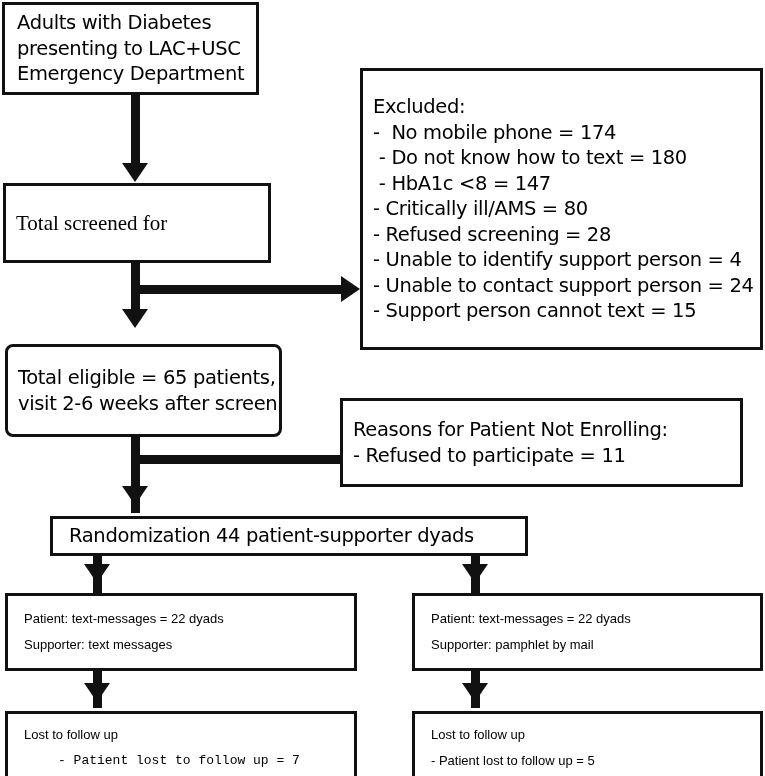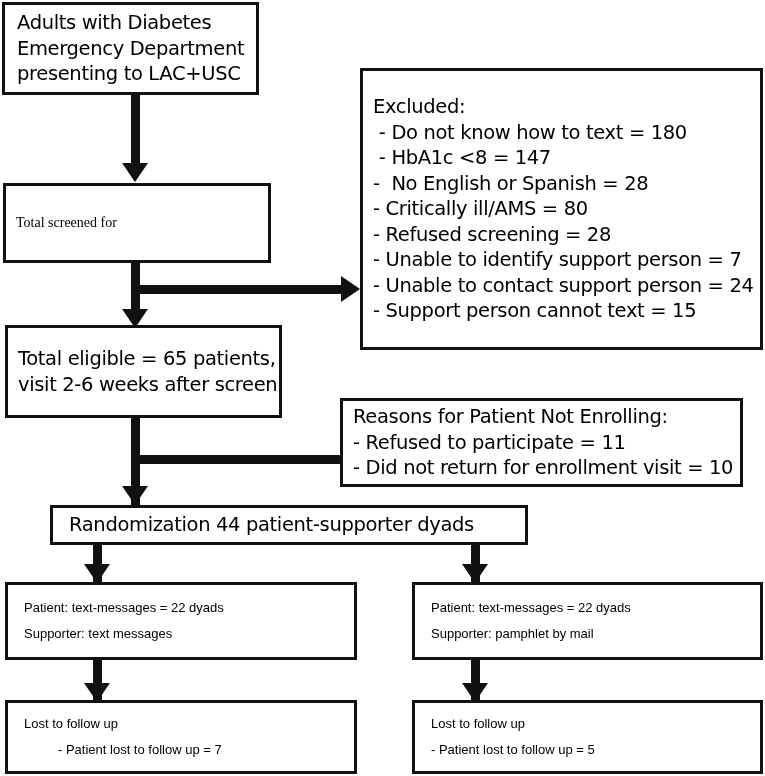--- a/index.html
+++ b/index.html
@@ -10,28 +10,28 @@
 
   .box{position:absolute;box-sizing:border-box;background:#fff;
        border:3px solid #111;display:flex;flex-direction:column;
        justify-content:center;}
   .box .ln{display:block;white-space:pre;}
 
   
   .f-narrow{font-family:"DejaVu Sans",sans-serif;font-size:19.5px;
             line-height:25.5px;letter-spacing:-0.35px;}
   .f-serif{font-family:"Liberation Serif","DejaVu Serif",serif;
-           font-size:14px;line-height:32px;}
+           font-size:21px;line-height:32px;}
   .f-arial{font-family:"Liberation Sans",sans-serif;font-size:13px;
            line-height:26px;}
 
   .pad-a{padding:0 0 0 12px;}
   .pad-b{padding:0 0 0 10px;}
-  .pad-c{padding:0 0 0 16px;}
-  .indent{padding-left:34px;}
+  .pad-c{padding:0 0 0 16px;margin-top:11px;}
+  .indent{padding-left:34px;font-family:Liberation Mono, monospace;}
 
   
   .vline{position:absolute;width:9px;background:#111;}
   .hline{position:absolute;height:9px;background:#111;}
   .head-d{position:absolute;width:0;height:0;
           border-left:13px solid transparent;border-right:13px solid transparent;
           border-top:19px solid #111;}
   .head-r{position:absolute;width:0;height:0;
           border-top:13px solid transparent;border-bottom:13px solid transparent;
           border-left:19px solid #111;}
@@ -63,49 +63,48 @@
   <div class="head-d" style="left:462px;top:564px;"></div>
 
   <div class="vline" style="left:93px;top:660px;height:48px;"></div>
   <div class="head-d" style="left:84px;top:683px;"></div>
 
   <div class="vline" style="left:471px;top:660px;height:48px;"></div>
   <div class="head-d" style="left:462px;top:683px;"></div>
 
   <div class="box f-narrow pad-a" style="left:2px;top:2px;width:257px;height:93px;">
     <span class="ln">Adults with Diabetes</span>
+    <span class="ln">presenting to LAC+USC</span>
     <span class="ln">Emergency Department</span>
-    <span class="ln">presenting to LAC+USC</span>
   </div>
 
   <div class="box f-narrow pad-b" style="left:360px;top:68px;width:403px;height:282px;justify-content:center;">
     <span class="ln">Excluded:</span>
+    <span class="ln">-  No mobile phone = 174</span>
     <span class="ln"> - Do not know how to text = 180</span>
     <span class="ln"> - HbA1c &lt;8 = 147</span>
-    <span class="ln">-  No English or Spanish = 28</span>
     <span class="ln">- Critically ill/AMS = 80</span>
     <span class="ln">- Refused screening = 28</span>
-    <span class="ln">- Unable to identify support person = 7</span>
+    <span class="ln">- Unable to identify support person = 4</span>
     <span class="ln">- Unable to contact support person = 24</span>
     <span class="ln">- Support person cannot text = 15</span>
   </div>
 
   <div class="box f-serif pad-b" style="left:3px;top:183px;width:268px;height:80px;">
     <span class="ln">Total screened for</span>
   </div>
 
-  <div class="box f-narrow pad-b" style="left:5px;top:325px;width:277px;height:93px;">
+  <div class="box f-narrow pad-b" style="left:5px;top:344px;width:277px;height:93px;border-radius:8px;">
     <span class="ln">Total eligible = 65 patients,</span>
     <span class="ln">visit 2-6 weeks after screen</span>
   </div>
 
   <div class="box f-narrow pad-b" style="left:340px;top:398px;width:403px;height:89px;">
     <span class="ln">Reasons for Patient Not Enrolling:</span>
     <span class="ln">- Refused to participate = 11</span>
-    <span class="ln">- Did not return for enrollment visit = 10</span>
   </div>
 
   <div class="box f-narrow pad-c" style="left:50px;top:505px;width:478px;height:40px;">
     <span class="ln">Randomization 44 patient-supporter dyads</span>
   </div>
 
   <div class="box f-arial pad-c" style="left:5px;top:582px;width:352px;height:78px;">
     <span class="ln">Patient: text-messages = 22 dyads</span>
     <span class="ln">Supporter: text messages</span>
   </div>

